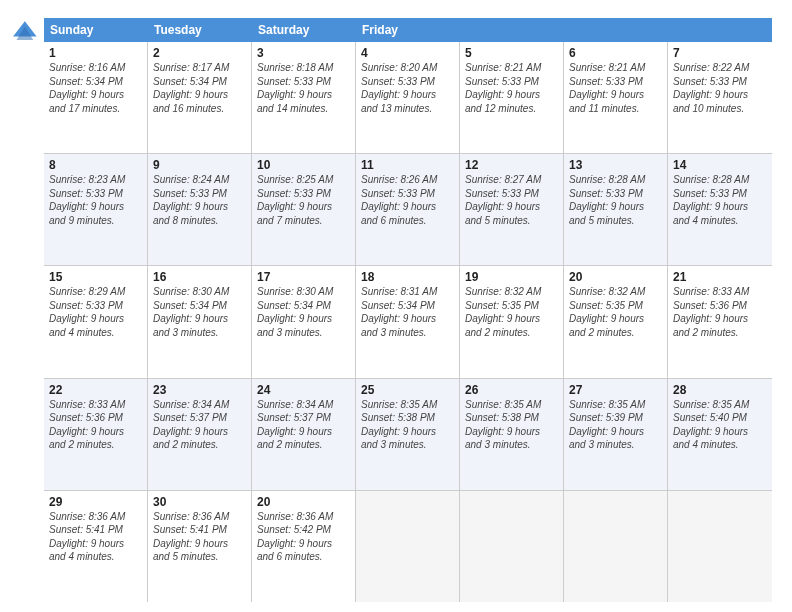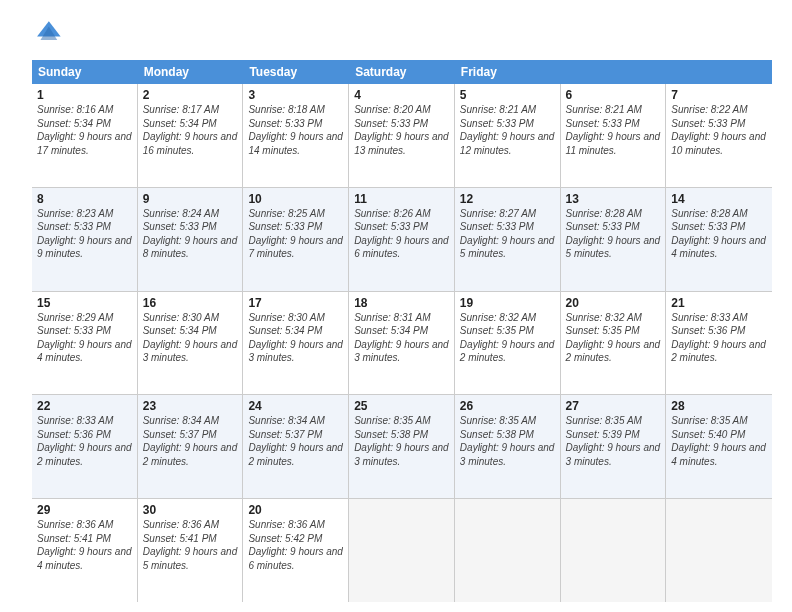--- a/index.html
+++ b/index.html
@@ -6,23 +6,22 @@
     body {
       font-family: Arial, sans-serif;
       background: #fff;
       width: 792px;
       height: 612px;
       overflow: hidden;
     }
     .page {
       width: 792px;
       height: 612px;
-      padding: 18px 20px 10px 32px;
-      display: flex;
-      flex-direction: column;
+      padding: 18px 20px 10px 8px;
+      display: flex;
     }
     .header {
       display: flex;
       justify-content: space-between;
       align-items: flex-start;
       margin-bottom: 10px;
     }
     .logo {
       display: flex;
       align-items: center;
@@ -124,21 +123,20 @@
     </div>
     <div class="title-block">
       <div class="month-title"></div>
       <div class="location"></div>
     </div>
   </div>
 
   <div class="calendar">
     <div class="cal-header" id="cal-header">
         <div class="cal-header-cell">Sunday</div>
-        <div class="cal-header-cell">Monday</div>
         <div class="cal-header-cell">Tuesday</div>
         <div class="cal-header-cell">Saturday</div>
         <div class="cal-header-cell">Friday</div>
       </div>
     <div class="cal-body" id="cal-body">
         <div class="cal-row">
           <div class="cal-cell">
             <span class="day-num">1</span>
             <div class="cal-cell-text">Sunrise: 8:16 AM<br>Sunset: 5:34 PM<br>Daylight: 9 hours and 17 minutes.</div>
           </div>

